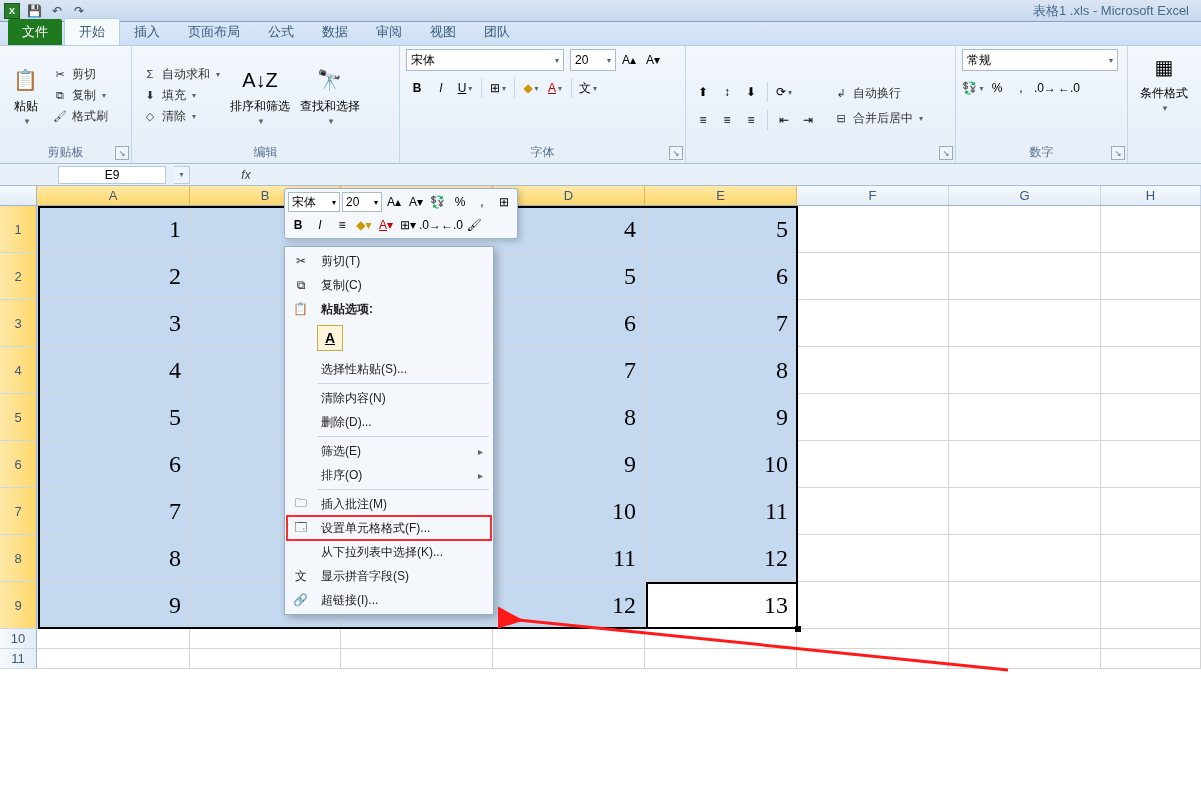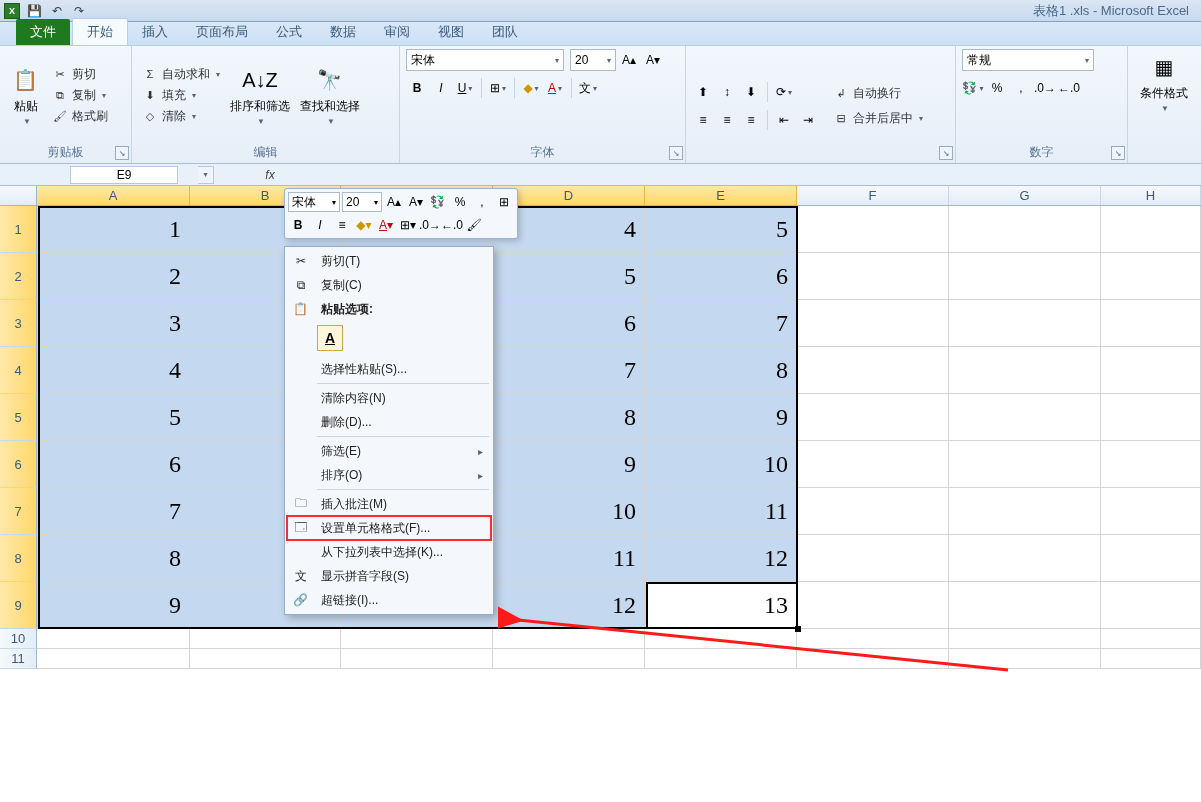--- a/index.html
+++ b/index.html
@@ -5,21 +5,21 @@
 * { margin: 0; padding: 0; box-sizing: border-box; font-family: "Microsoft YaHei", "SimSun", Arial, sans-serif; font-size: 12px; }
 body { background: #fff; overflow: hidden; width: 1201px; height: 802px; position: relative; }
 
 
 .title-bar { height: 22px; background: linear-gradient(#dce6f4, #c6d9ef); display: flex; align-items: center; padding: 0 4px; border-bottom: 1px solid #8ba0bc; }
 .title-bar .excel-icon { width: 16px; height: 16px; background: #2a7e2a; border: 1px solid #1a5a1a; margin-right: 4px; display:flex;align-items:center;justify-content:center;color:#fff;font-size:9px;font-weight:bold;}
 .qat-icon { width: 18px; height: 18px; margin: 0 2px; display: flex; align-items: center; justify-content: center; color: #345; }
 .title-text { flex: 1; text-align: right; color: #4a6a8a; padding-right: 8px; font-size: 13px; }
 
 
-.ribbon-tabs { height: 24px; background: linear-gradient(#dae8f8, #cde0f4); display: flex; align-items: flex-end; padding-left: 16px; border-bottom: 1px solid #b8cde8; }
+.ribbon-tabs { height: 24px; background: linear-gradient(#dae8f8, #cde0f4); display: flex; align-items: flex-end; padding-left: 8px; border-bottom: 1px solid #b8cde8; }
 .file-tab { background: #1f7a1f; color: #fff; padding: 4px 14px; font-size: 13px; border-radius: 2px 2px 0 0; margin-right: 2px; }
 .ribbon-tab { padding: 4px 14px; font-size: 13px; color: #3b5b7a; }
 .ribbon-tab.active { background: #f5fafd; border: 1px solid #b8cde8; border-bottom: none; border-radius: 2px 2px 0 0; }
 
 
 .ribbon { height: 118px; background: linear-gradient(#f2f7fc, #e6eef8); border-bottom: 1px solid #a9bdd8; display: flex; }
 .ribbon-group { border-right: 1px solid #c5d6ea; padding: 3px 6px 0 6px; display: flex; flex-direction: column; position: relative; }
 .ribbon-group-label { text-align: center; color: #5a7290; font-size: 12px; padding: 3px 0 2px 0; margin-top: auto; position: relative; }
 .dialog-launcher { position: absolute; right: 2px; bottom: 3px; width: 14px; height: 14px; border: 1px solid #9ab; font-size: 8px; display: flex; align-items: center; justify-content: center; color: #567; background:#eef4fb; }
 .ribbon-row { display: flex; align-items: center; gap: 2px; }
@@ -29,21 +29,21 @@
 .small-btn { display: flex; align-items: center; gap: 4px; padding: 1px 4px; font-size: 12px; color: #333; white-space: nowrap; }
 .small-icon { width: 16px; height: 16px; display: flex; align-items: center; justify-content: center; font-size: 11px; }
 .drop-arrow { font-size: 8px; color: #567; margin-left: 2px; }
 .combo { border: 1px solid #abc; background: #fff; height: 22px; display: flex; align-items: center; padding: 0 4px; font-size: 14px; }
 .combo .drop { margin-left: auto; font-size: 8px; color: #567; padding-left: 4px; }
 .btn-icon { width: 22px; height: 22px; border: 1px solid transparent; display: flex; align-items: center; justify-content: center; font-size: 12px; }
 .sep-v { width: 1px; height: 20px; background: #c5d6ea; margin: 0 3px; }
 
 
 .formula-bar { height: 22px; background: #e8f0f9; border-bottom: 1px solid #a9bdd8; display: flex; align-items: center; }
-.name-box { width: 108px; border: 1px solid #b5c9e0; background: #fff; margin: 0 20px; height: 18px; display: flex; align-items: center; justify-content: center; font-size: 12px; }
+.name-box { width: 108px; border: 1px solid #b5c9e0; background: #fff; margin: 0 8px; height: 18px; display: flex; align-items: center; justify-content: center; font-size: 12px; }
 .name-drop { width: 16px; height: 18px; border: 1px solid #b5c9e0; border-left:none; background:#eef4fb; display:flex; align-items:center; justify-content:center; font-size:8px; color:#567;}
 .fx-btn { width: 24px; height: 18px; display: flex; align-items: center; justify-content: center; font-style: italic; color: #444; }
 
 
 .grid-area { position: relative; height: 640px; overflow: hidden; }
 .col-headers { display: flex; height: 20px; background: linear-gradient(#f5f9fd, #e3ecf6); border-bottom: 1px solid #9db6d4; }
 .corner { width: 38px; border-right: 1px solid #9db6d4; background: linear-gradient(#f5f9fd, #e3ecf6); }
 .col-h { border-right: 1px solid #c9d8e9; display: flex; align-items: center; justify-content: center; color: #3b5b7a; font-size: 13px; }
 .col-h.sel { background: linear-gradient(#ffe9a8, #ffd76a); border-right-color: #e6b84a; }
 .grid-body { display: flex; }
@@ -233,21 +233,21 @@
             <span>合并后居中</span>
             <span class="drop-arrow">▾</span>
           </div>
       </div>
     </div>
     <div class="dialog-launcher">↘</div>
   </div>
 
   <div class="ribbon-group" style="width:172px;">
     <div class="ribbon-col" style="gap:6px;flex:1;">
-      <div class="combo" style="width:132px;justify-content:space-between;">
+      <div class="combo" style="width:156px;justify-content:space-between;">
           <span>常规</span>
           <span class="drop">▾</span>
         </div>
       <div class="ribbon-row">
         <div class="btn-icon">💱<span class="drop-arrow">▾</span></div>
         <div class="btn-icon">%</div>
         <div class="btn-icon">,</div>
         <div class="btn-icon">.0→</div>
         <div class="btn-icon">←.0</div>
       </div>

